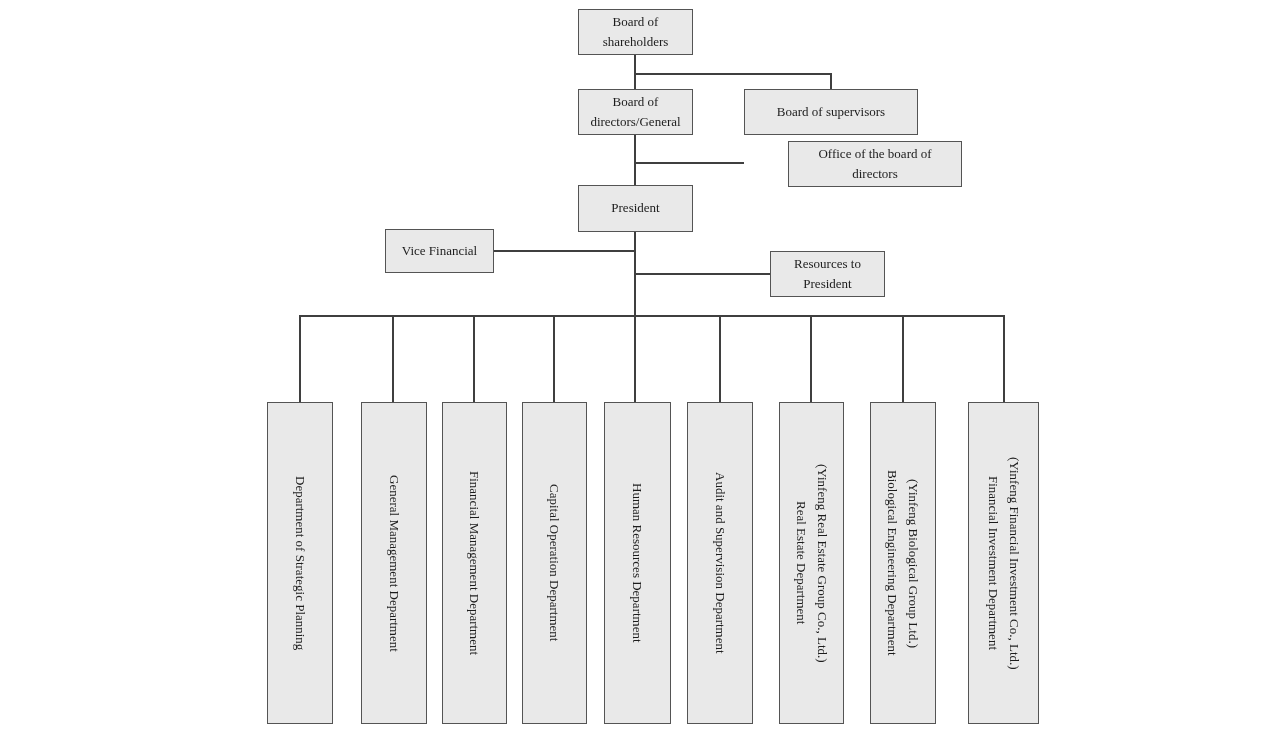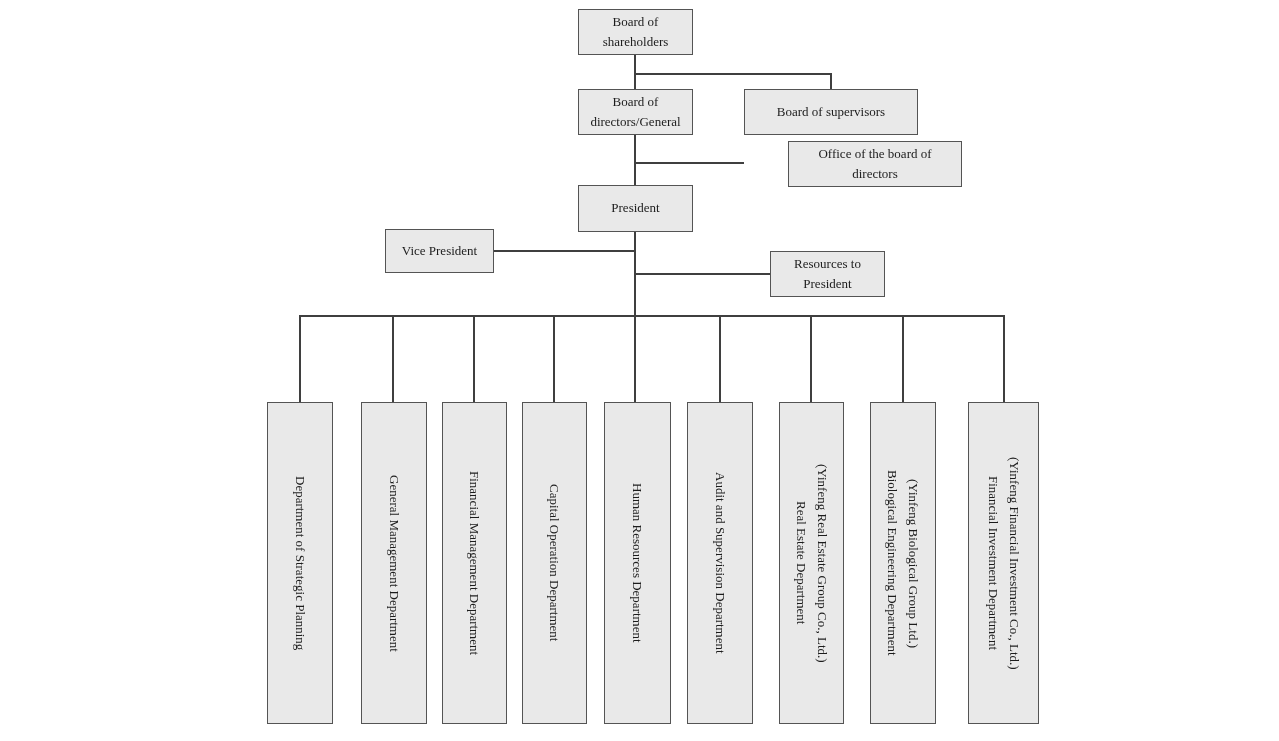--- a/index.html
+++ b/index.html
@@ -95,21 +95,21 @@
   <div class="node" style="left:743px; top:141px; width:174px; height:46px;margin-left:45px;">
     <div class="nline">Office of the board of</div>
     <div class="nline">directors</div>
   </div>
 
   <div class="node" style="left:578px; top:185px; width:115px; height:47px;">
     <div class="nline">President</div>
   </div>
 
   <div class="node" style="left:385px; top:229px; width:109px; height:44px;">
-    <div class="nline">Vice President</div>
+    <div class="nline">Vice Financial</div>
   </div>
 
   <div class="node" style="left:770px; top:251px; width:115px; height:46px;">
     <div class="nline">Resources to</div>
     <div class="nline">President</div>
   </div>
 
   <div class="dept" style="left:267px; width:66px;">
     <div class="vtext">
       <div class="vline">Department of Strategic Planning</div>

